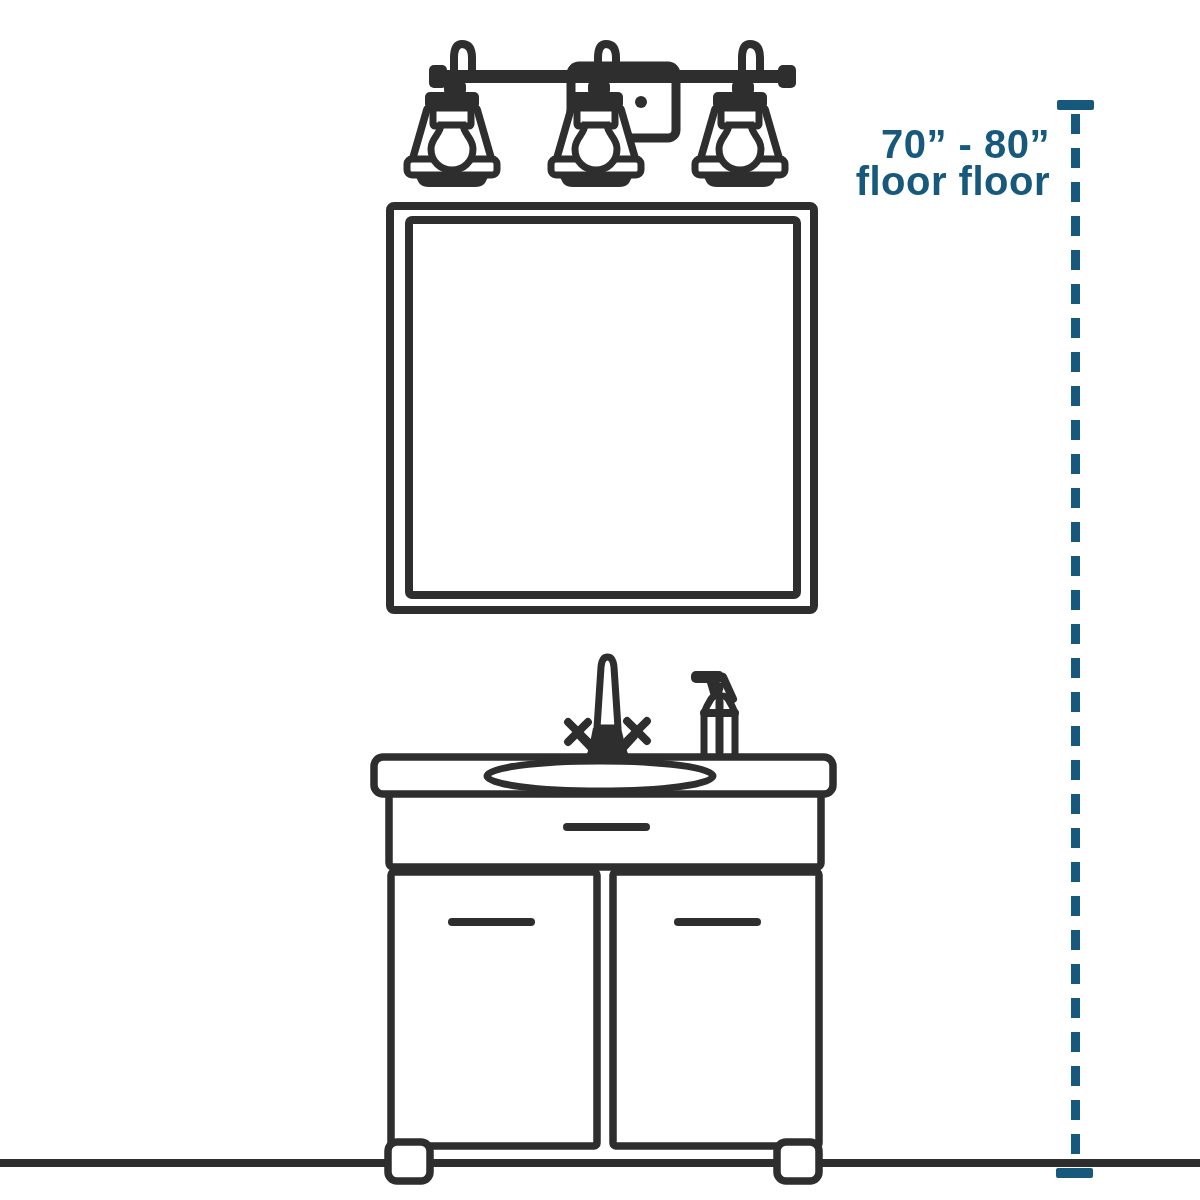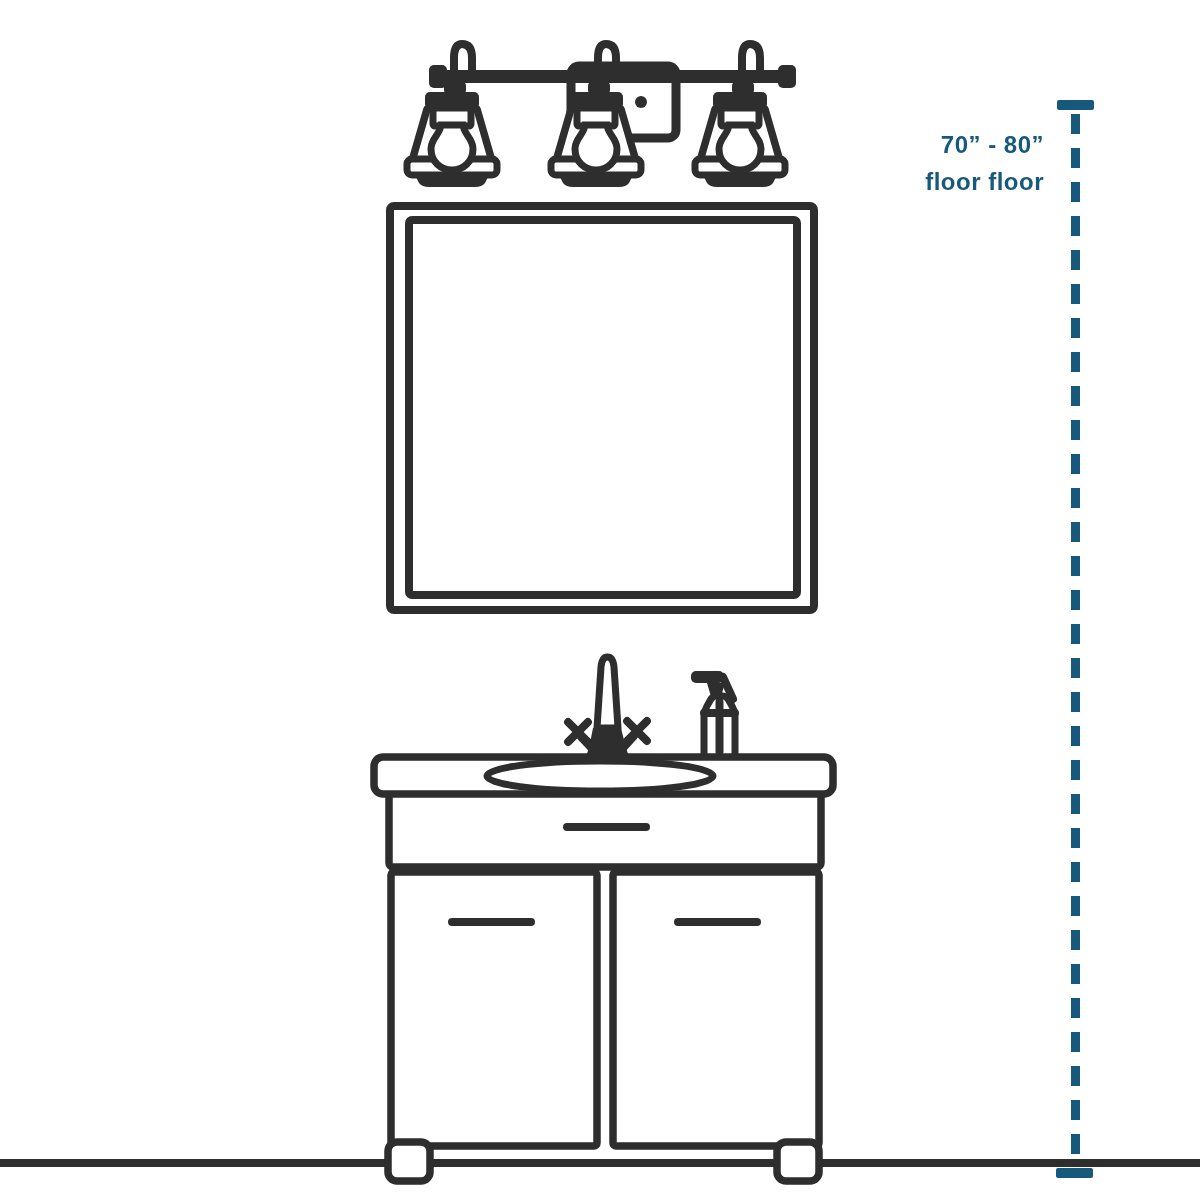--- a/index.html
+++ b/index.html
@@ -20,24 +20,24 @@
   .s  {stroke:var(--ink);fill:#ffffff;}
   .sn {stroke:var(--ink);fill:none;}
   .f  {fill:var(--ink);stroke:none;}
   .lk {stroke:var(--ink);stroke-width:8;stroke-linecap:round;}
   .mf {fill:var(--accent);stroke:none;}
   .ms {stroke:var(--accent);fill:none;}
   
   .dim-label{
     position:absolute;
     top:126px;
-    right:156px;
+    right:150px;
     text-align:right;
     color:var(--accent);
-    font-size:24px;
+    font-size:40px;
     font-weight:bold;
     line-height:37px;
     letter-spacing:0.5px;
     white-space:nowrap;
   }
 </style>
 </head>
 <body>
 
 <div class="canvas">

